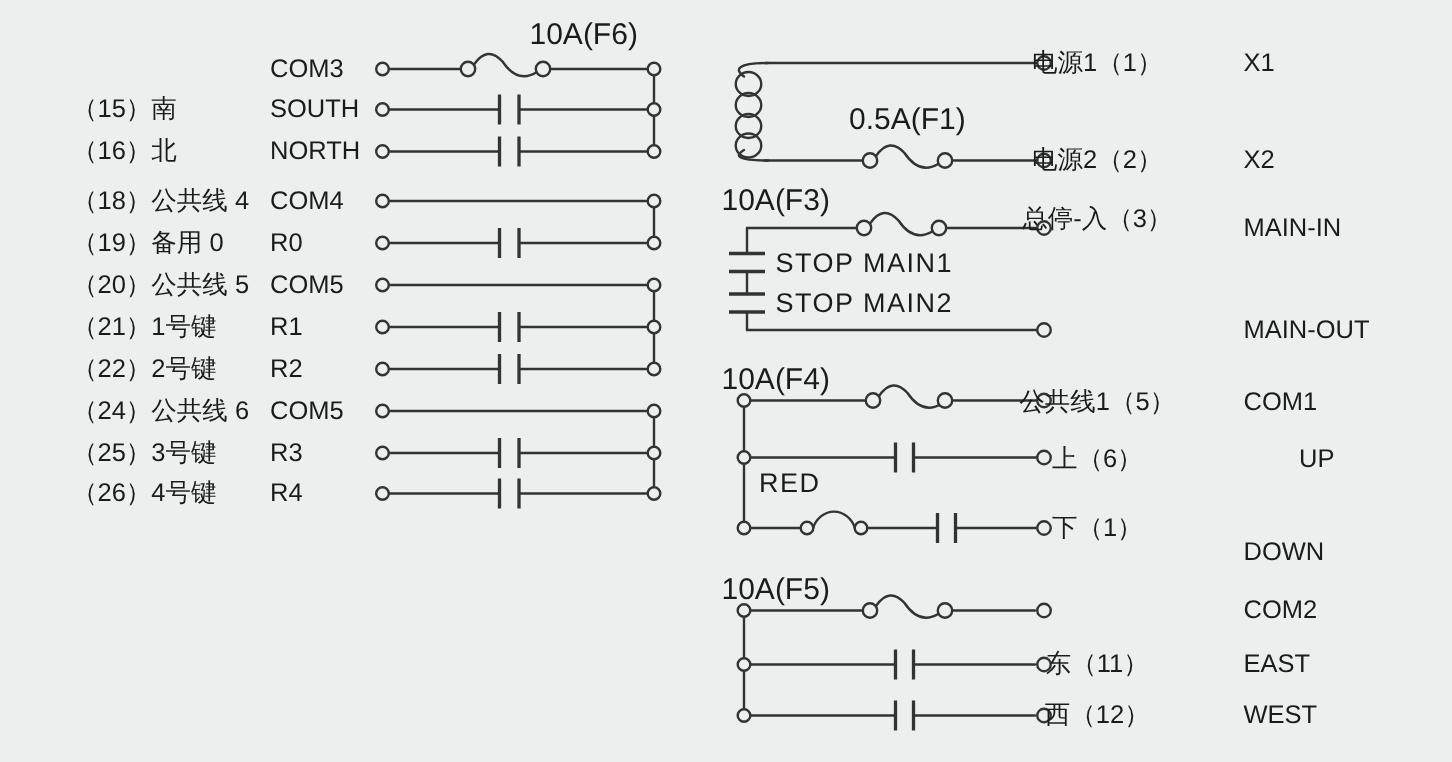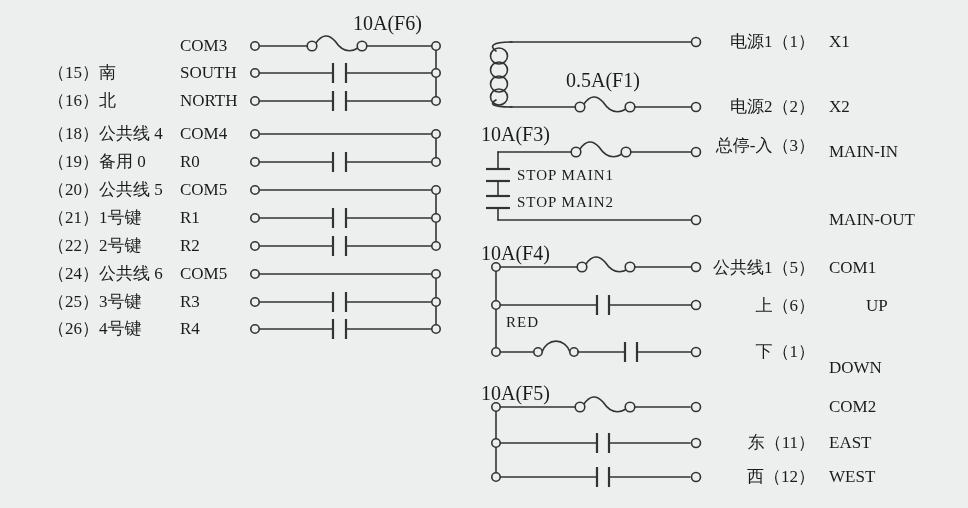--- a/index.html
+++ b/index.html
@@ -2,24 +2,24 @@
 <html><head>
 <meta charset="utf-8">
 <style>
   html,body { margin:0; padding:0; background:#e4e6e4; }
   .canvas {
     position:relative; width:968px; height:508px; overflow:hidden;
     background:#edefee;
     font-family:"Liberation Sans","DejaVu Sans",sans-serif;
     color:#1b1b1b;
   }
-  .lbl { position:absolute; line-height:20px; font-size:17px; white-space:nowrap;font-family:Liberation Serif, serif; }
-  .cn-right { width:167px; text-align:right; }
+  .lbl { position:absolute; line-height:20px; font-size:17px; white-space:nowrap; }
+  .cn-right { width:167px; text-align:center; }
   .fuse-lbl { font-size:20px; line-height:22px; }
-  .big { font-size:15px; line-height:22px; letter-spacing:1px;text-align:right; }
+  .big { font-size:18px; line-height:22px; letter-spacing:1px;text-align:right; }
   svg.wires { position:absolute; left:0; top:0; }
   .wire { stroke:#333; stroke-width:1.6; fill:none; stroke-linecap:round; }
   .bar  { stroke:#333; stroke-width:2.2; fill:none; }
   .node { fill:#edefee; stroke:#333; stroke-width:1.6; }
 </style>
 </head>
 <body>
 
 <div class="canvas">
 

